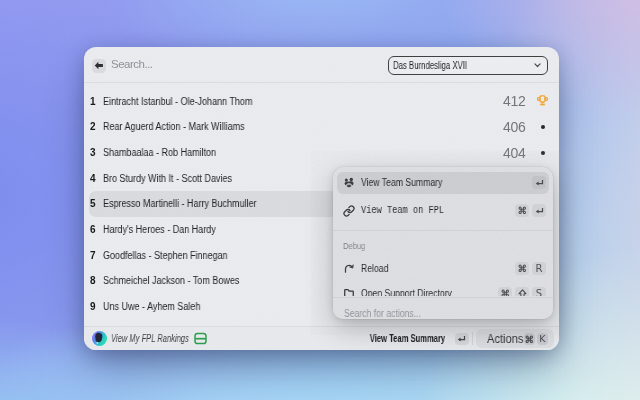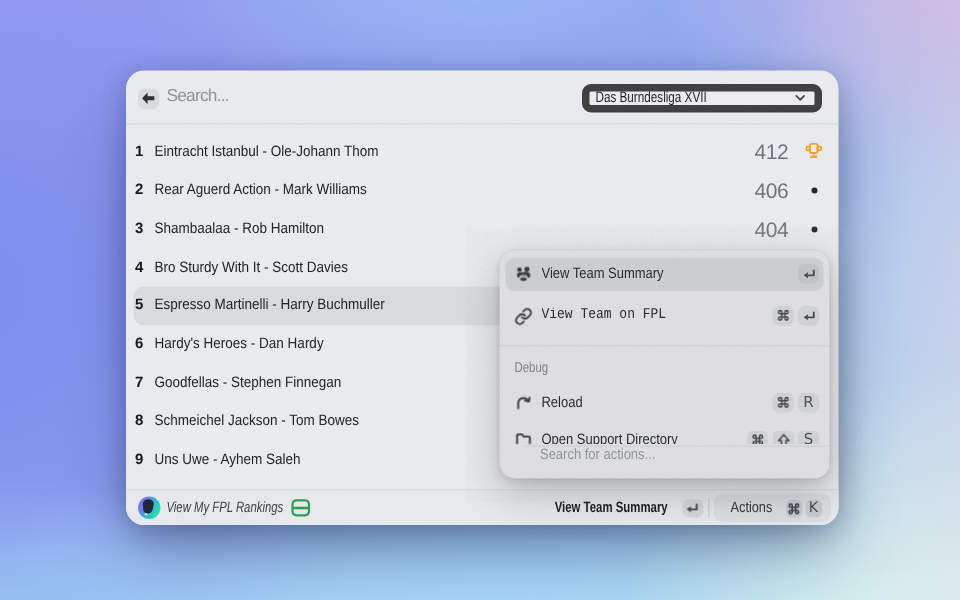--- a/index.html
+++ b/index.html
@@ -19,21 +19,21 @@
   }
   .window {
     position:absolute; left:84px; top:47px; width:475px; height:303px;
     background:#e9ebee; border-radius:12px;
     box-shadow: 0 20px 42px -6px rgba(20,30,70,0.40), 0 4px 18px rgba(25,35,80,0.25);
   }
   
   .header { position:absolute; left:0; top:0; right:0; height:36px; display:flex; align-items:center; padding:2px 11px 0 7.5px; border-bottom:1px solid #dbdde1; }
   .back-btn { width:14.5px; height:14px; border-radius:4.5px; background:#d9dbdf; display:flex; align-items:center; justify-content:center; flex:none; }
   .search-ph { will-change:transform; margin-left:4.5px; flex:1; font-size:11.5px; letter-spacing:-0.5px; color:#8f929a; position:relative; top:-1.5px; }
-  .dropdown { width:160px; height:19px; border:5px solid #404040; border-radius:6px; display:flex; align-items:center; padding:0 6px 0 3.5px; background:#ebedf0; }
+  .dropdown { width:160px; height:19px; border:1px solid #404040; border-radius:6px; display:flex; align-items:center; padding:0 6px 0 3.5px; background:#ebedf0; }
   .dropdown-label { will-change:transform; flex:1; font-size:10px; color:#1f2024; transform:scaleX(0.78); transform-origin:0 50%; white-space:nowrap; }
   
   .list { position:absolute; left:0; top:37px; right:0; padding-top:4.5px; }
   .row { height:25.65px; margin:0 6.5px 0 5px; border-radius:7px; display:flex; align-items:center; padding:0 3px 0 0.5px; }
   .row.selected { background:#d9dbdf; }
   .row .rank { will-change:transform; width:9px; font-size:10px; font-weight:700; color:#17181b; text-align:left; flex:none; margin-right:4px; }
   .row .title { will-change:transform; flex:1; font-size:10px; color:#222327; white-space:nowrap; overflow:hidden; transform:scaleX(0.9); transform-origin:0 50%; }
   .row .pts { will-change:transform; font-size:14px; letter-spacing:-0.3px; color:#73757c; margin-right:10px; }
   .row .acc { width:14px; display:flex; align-items:center; justify-content:center; flex:none; }
   .dot { width:4px; height:4px; border-radius:50%; background:#26262a; }
@@ -43,40 +43,40 @@
   .fpl-icon svg { position:absolute; inset:0; }
   .footer-cmd-label { margin-left:4.5px; width:78px; font-size:10px; color:#3f4046; flex:none;font-style:italic; }
   .footer-cmd-label .fit { transform:scaleX(0.755); }
   .fit { will-change:transform; display:inline-block; white-space:nowrap; transform-origin:0 50%; }
   .gw-icon { margin-left:5px; flex:none; display:flex; }
   .footer-spacer { flex:1; }
   .primary-label { will-change:transform; font-size:10px; font-weight:700; color:#1d1e22; margin-right:9px; white-space:nowrap; transform:scaleX(0.76); transform-origin:100% 50%; }
   .kbd { will-change:transform; height:12px; min-width:13.5px; padding:0 2px; border-radius:4px; background:#d6d8dc; color:#4c4d53; font-size:9.5px; display:flex; align-items:center; justify-content:center; font-family:"DejaVu Sans",sans-serif; flex:none; }
   .footer-divider { width:1px; height:13px; background:#d3d5d9; margin:0 3.5px; flex:none; }
   .actions-group { height:19.5px; border-radius:6px; background:#dcdee2; display:flex; align-items:center; padding:0 6px 0 11px; }
-  .actions-label { width:33px; font-size:10px; color:#37383e; margin-right:3.5px; flex:none; }
+  .actions-label { width:33px; font-size:13px; color:#37383e; margin-right:3.5px; flex:none; }
   .actions-label .fit { transform:scaleX(0.85); }
   .actions-group .kbd { background:#c9cbd0; min-width:10.5px; height:11.5px; padding:0 1px; }
   .actions-group .kbd + .kbd { margin-left:3px; }
   
   .menu { position:absolute; left:333px; top:167px; width:220px; height:152px; border-radius:10px; background:#e0e0e4; box-shadow:0 0 0 0.5px rgba(0,0,0,0.08), 0 10px 28px rgba(0,0,0,0.22), 0 2px 8px rgba(0,0,0,0.12); }
   .menu-items { position:absolute; left:0; top:0; right:0; height:129px; overflow:hidden; padding:4.5px 4px 0 4px; }
   .menu-item { height:22px; border-radius:6px; display:flex; align-items:center; padding:0 3.5px 0 6px; }
   .menu-item.selected { background:#cdced2; }
   .menu-item .mi-icon { width:12px; display:flex; align-items:center; justify-content:center; flex:none; margin-right:6px; }
   .menu-item .mi-label { will-change:transform; flex:1; font-size:10px; color:#1f2024; white-space:nowrap; overflow:hidden; transform:scaleX(0.865); transform-origin:0 50%; }
   .menu-item .keys { display:flex; gap:3px; }
   .menu-item .kbd { min-width:14px; height:13px; background:#d2d3d7; font-size:10px; }
   .menu-item.selected .kbd { background:#c2c3c8; }
   .menu-divider { height:1px; background:#d2d3d7; margin:8px -4px 0 -4px; flex:none; }
   .menu-section { will-change:transform; font-size:9.5px; color:#7f8087; padding:8.5px 0 4px 6px; }
   .menu-section .fit { transform:scaleX(0.8); }
   .mt6 { margin-top:6px;font-family:Liberation Mono, monospace; }
   .mt3 { margin-top:3px; }
-  .menu-search { position:absolute; left:16px; right:0; bottom:0; height:22.5px; border-top:1px solid #d2d3d7; display:flex; align-items:flex-start; padding:0 10.5px; border-radius:0 0 10px 10px; background:#e0e0e4; }
+  .menu-search { position:absolute; left:0; right:0; bottom:0; height:22.5px; border-top:1px solid #d2d3d7; display:flex; align-items:flex-end; padding:0 10.5px; border-radius:0 0 10px 10px; background:#e0e0e4; }
   .menu-search-ph { will-change:transform; font-size:10px; color:#8f929a; white-space:nowrap; transform:scaleX(0.865); transform-origin:0 50%; }
   .noise { position:absolute; pointer-events:none; left:0; top:0; }
   svg { display:block; }
 </style>
 </head>
 <body>
 
 <div class="bg"></div>
 
 <div class="window">

